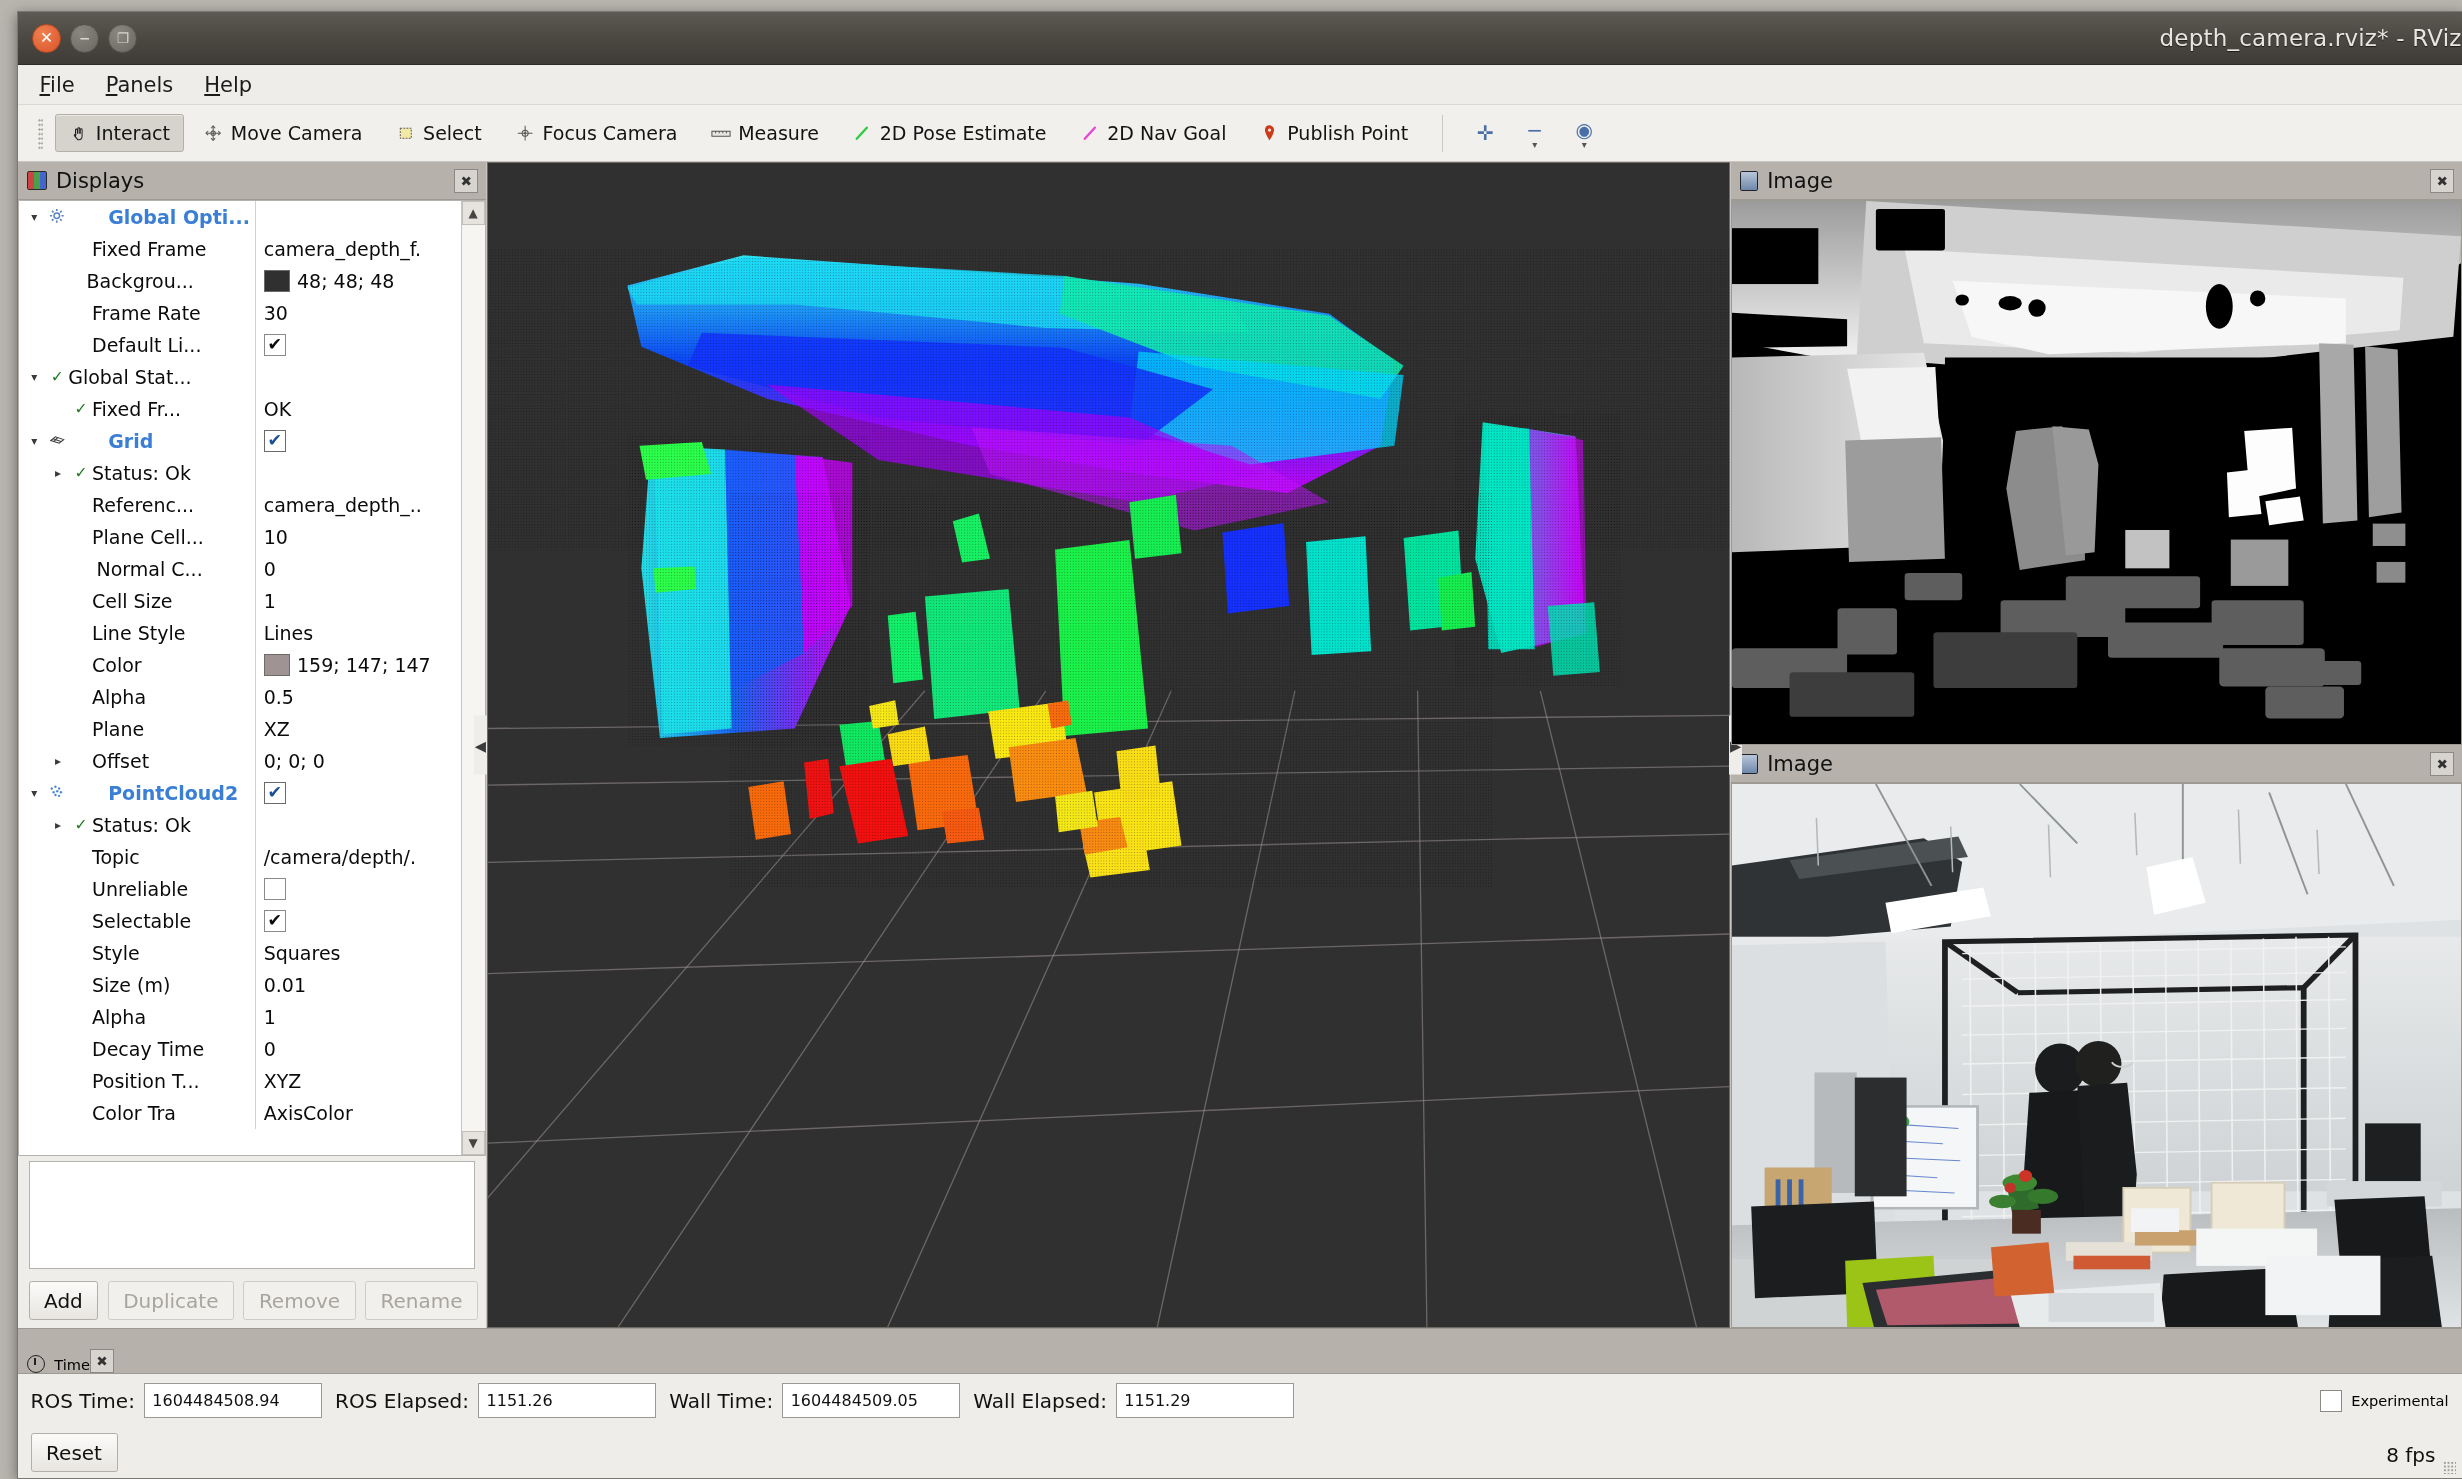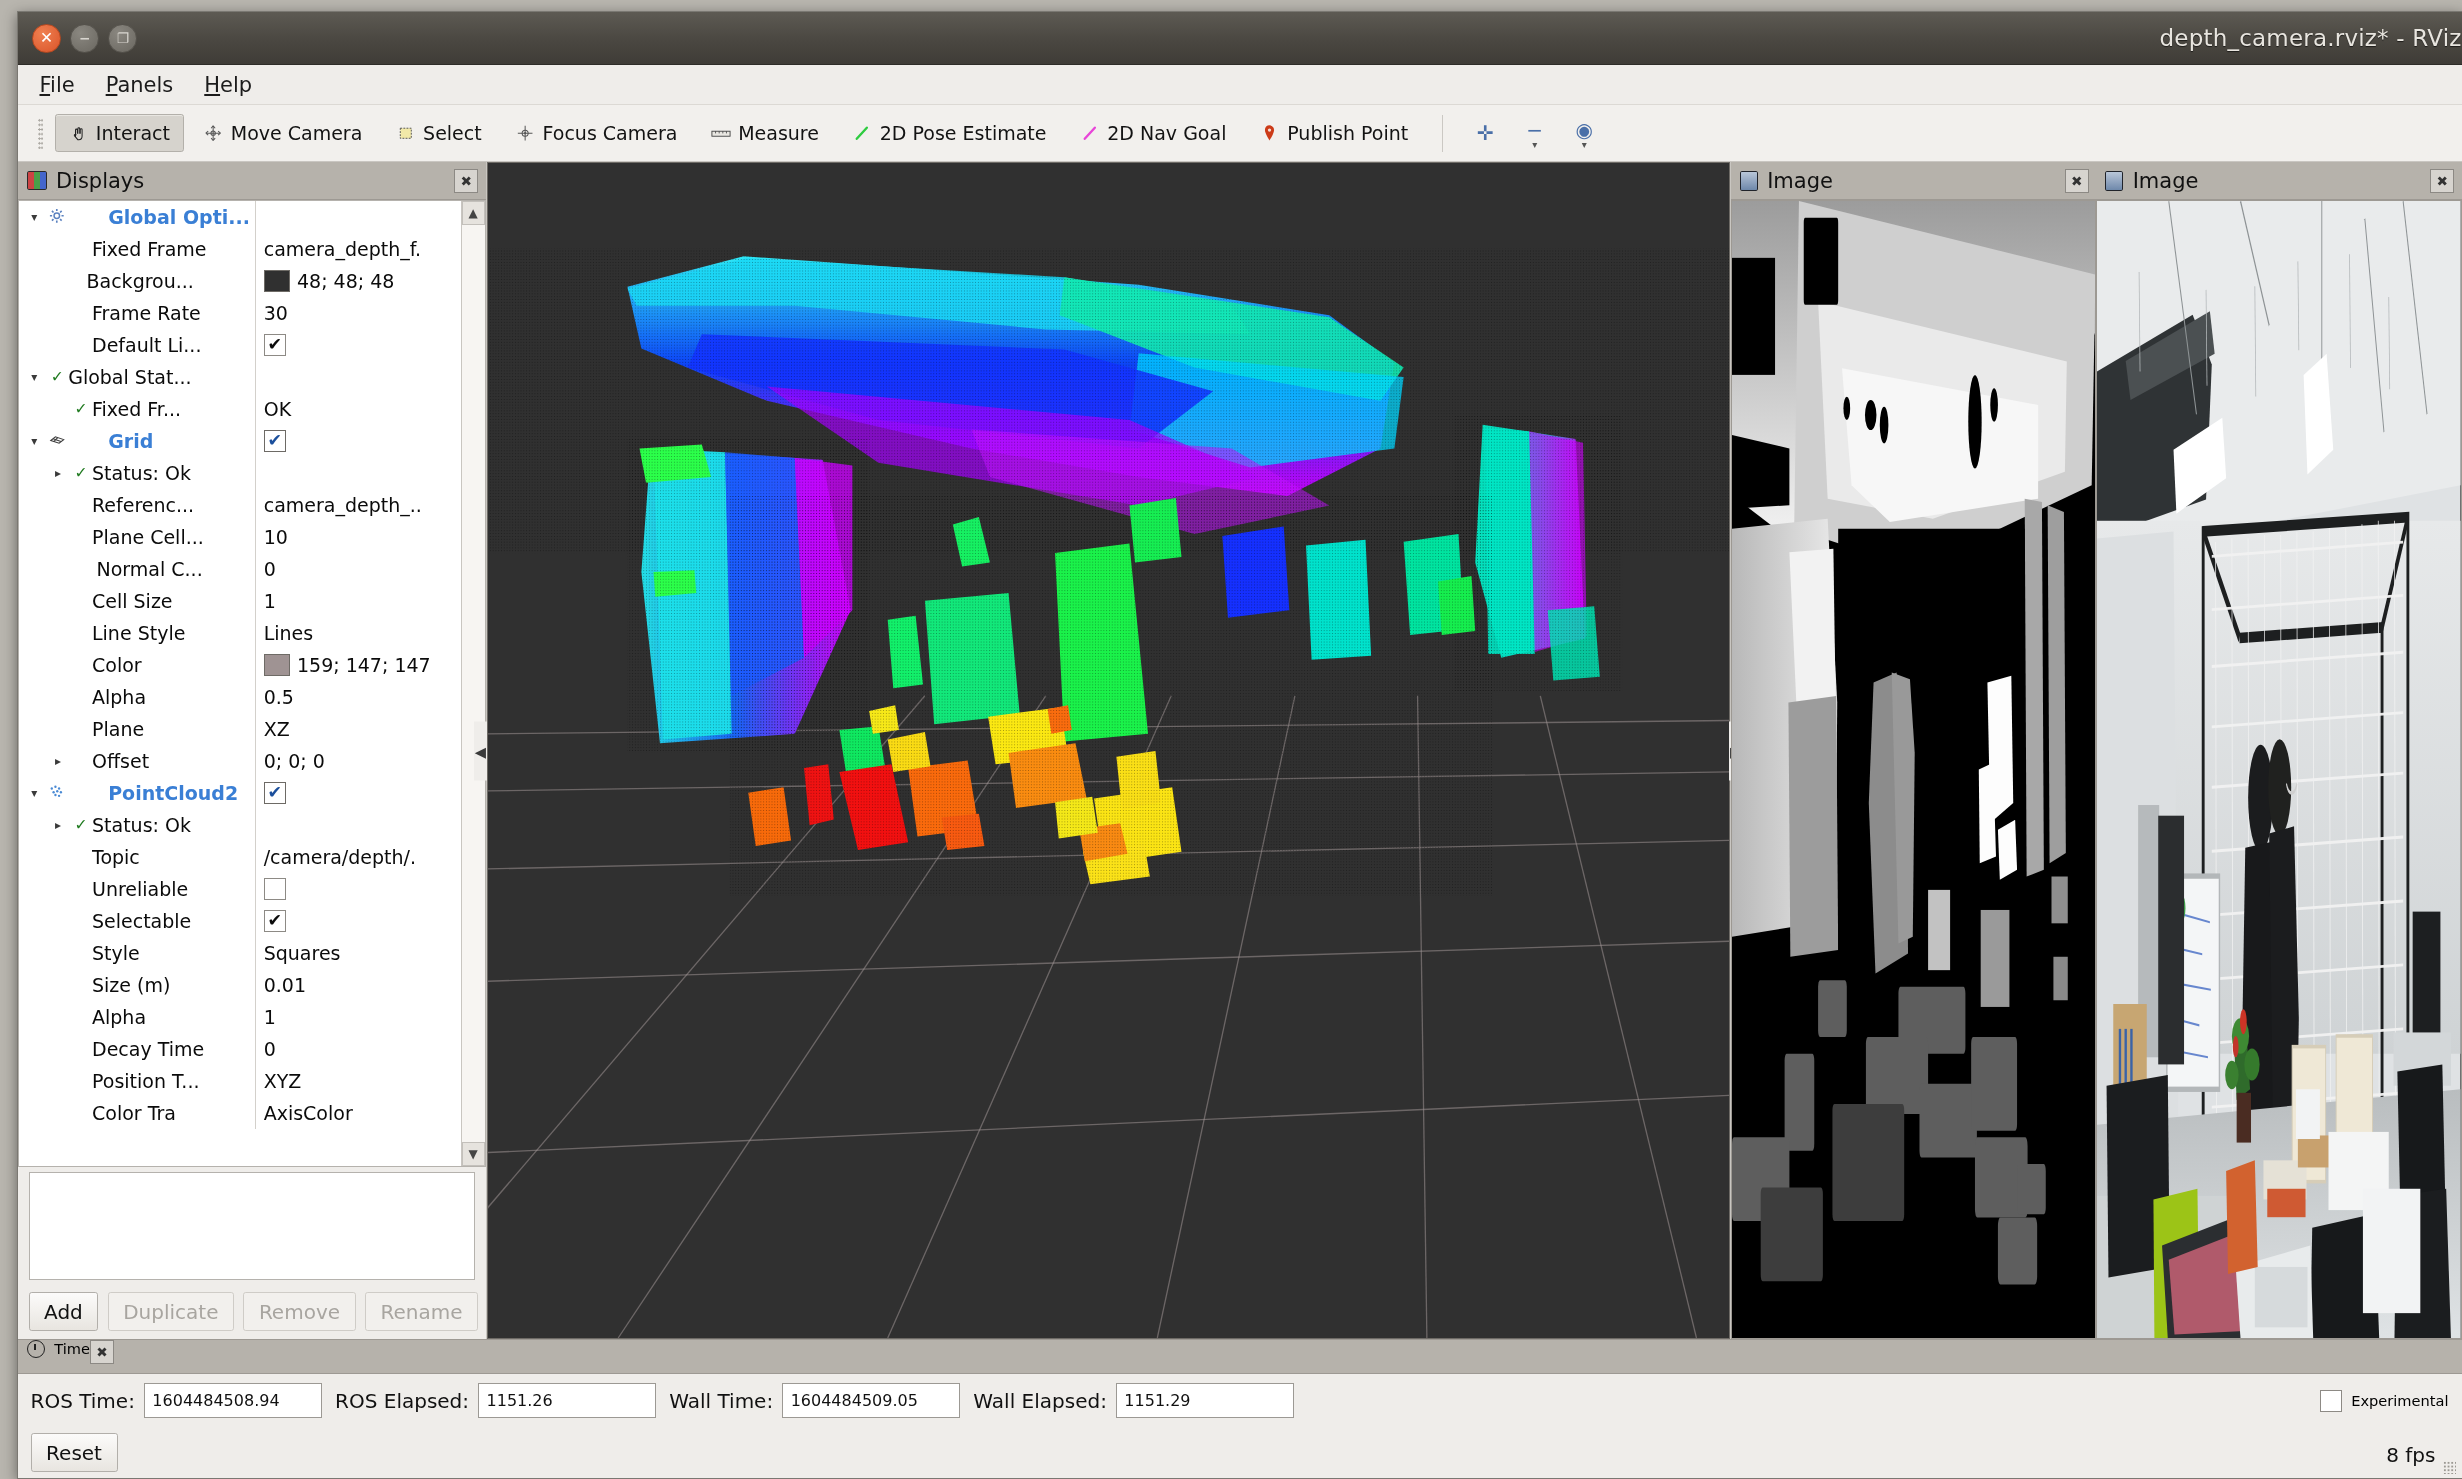--- a/index.html
+++ b/index.html
@@ -122,31 +122,31 @@
   .viewport { flex: 1 1 auto; background: #303030; position: relative;
               border: 0.9px solid #6d6a65; min-width: 0; }
   .vp-handle { position:absolute; top:50%; width: 13px; height: 59px;
                transform: translateY(-50%); display:flex; align-items:center;
                justify-content:center; font-size: 14.6px; color:#3a3a3a;
                background:#efedea;}
   .vp-handle.l { left: -13.7px; }
   .vp-handle.r { right: -13.7px; }
   .vp-canvas { position:absolute; inset:0; overflow:hidden;}
   
-  .rightpanel { width: 732px; flex: 0 0 732px; display:flex; flex-direction:row;
+  .rightpanel { width: 732px; flex: 0 0 732px; display:flex; flex-direction:column;
                 background:#efedea; border-left:0.9px solid #c9c6c1; }
   .imgpanel { flex: 1 1 50%; display:flex; flex-direction:column; min-height:0;}
   .imgpanel .imgbody { flex:1 1 auto; position:relative; overflow:hidden;
                        background:#000; border:0.9px solid #9d9993;}
   .ph-icon2 { width: 18.3px; height: 20px; margin-right:9.2px;
               background: linear-gradient(180deg,#b9c6d8,#6e88ab);
               border: 1.8px solid #20232a; border-radius:1.8px;}
   
   .timepanel { flex: 0 0 139px; display:flex; flex-direction:column; background:#efedea; }
-  .time-hdr { height: 35px; background:#b6b2ab; display:flex; align-items:flex-start;
+  .time-hdr { height: 46px; background:#b6b2ab; display:flex; align-items:flex-end;
               padding: 0 7.3px 0 9.2px; border-top:0.9px solid #9d9993; border-bottom:0.9px solid #9d9993;}
   .clockico { width: 18.3px; height:18.3px; border:1.8px solid #222; border-radius:50%;
               margin-right: 9.2px; position:relative;}
   .clockico:after{content:""; position:absolute; left:6.4px; top:2.7px; width:1.8px; height:6.4px; background:#222;}
   .time-row { height: 53px; display:flex; align-items:center; gap: 13px; padding: 0 13px; }
   .tfield { display:flex; align-items:center; gap: 9.2px; }
   .tfield label { font-size: 20px; color:#111; }
   .tinput { width: 178px; height: 35px; background:#fff; border:0.9px solid #9c9994;
             font-size: 16px; color:#111; padding: 0 7.3px; display:flex; align-items:center; }
   .time-row2 { height: 51px; display:flex; align-items:center; padding: 0 13px; }

